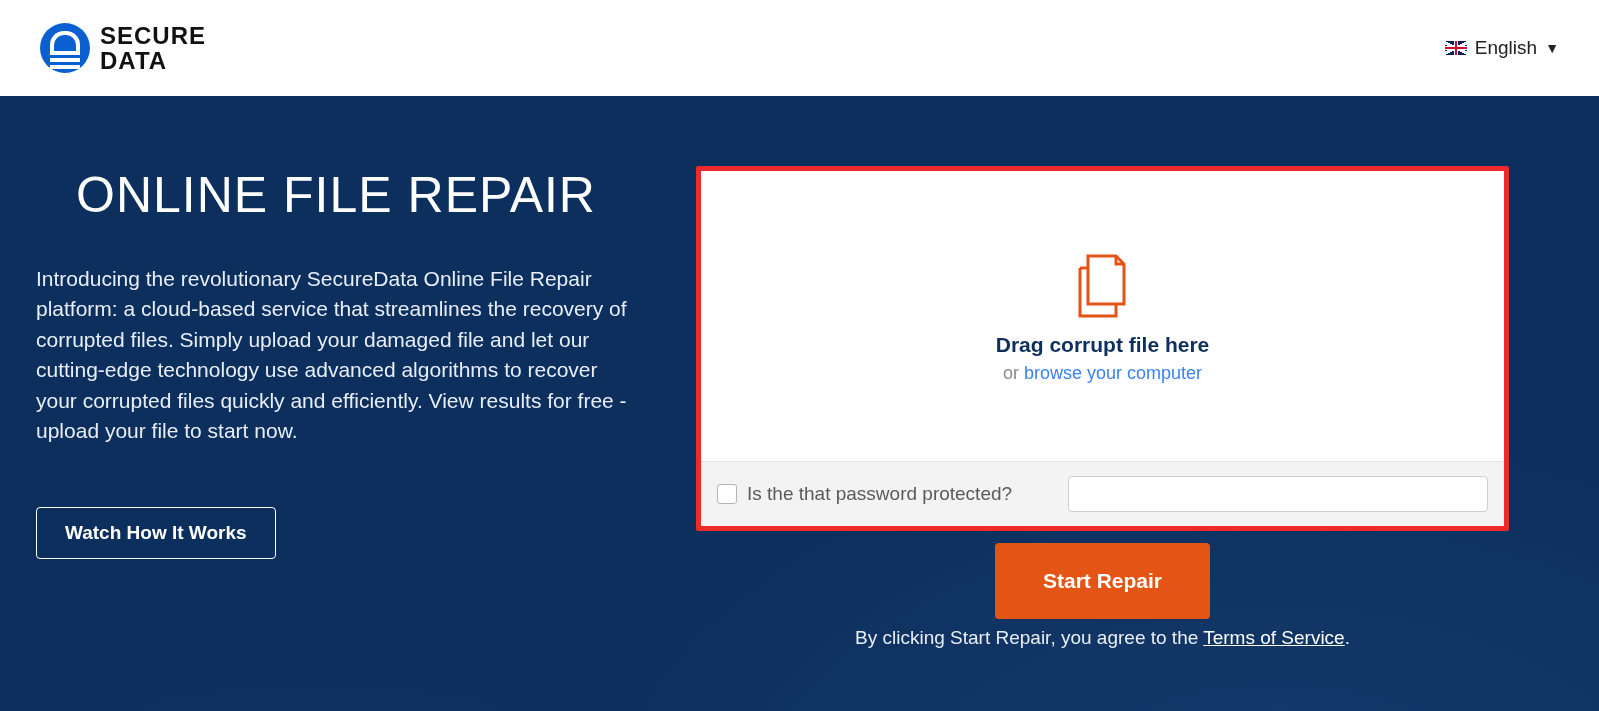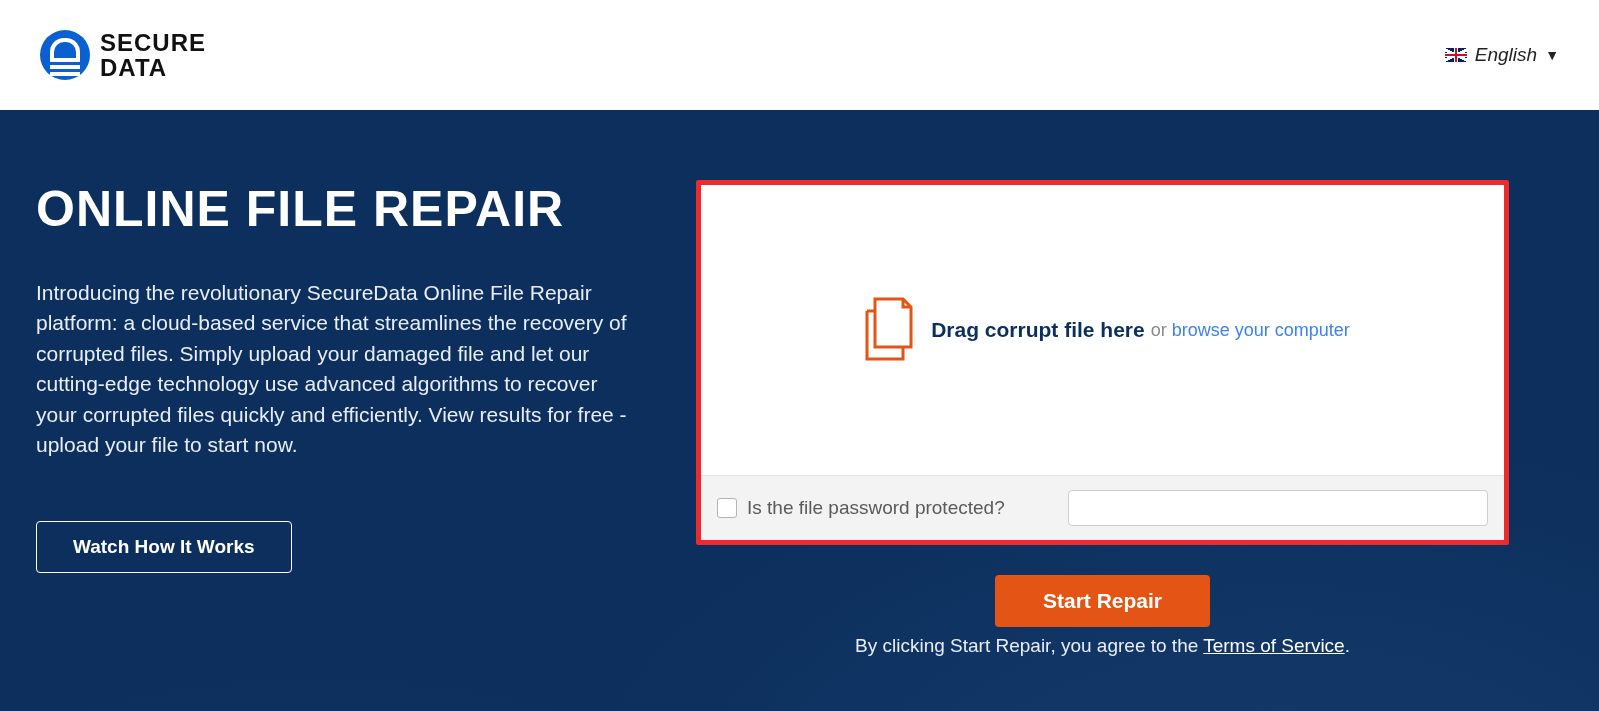--- a/index.html
+++ b/index.html
@@ -8,21 +8,21 @@
     padding: 0;
   }
   body {
     font-family: -apple-system, BlinkMacSystemFont, "Segoe UI", Arial, sans-serif;
     width: 1599px;
     height: 711px;
     overflow: hidden;
   }
   .header {
     background: #ffffff;
-    height: 110px;
+    height: 96px;
     display: flex;
     align-items: center;
     justify-content: space-between;
     padding: 0 40px;
   }
   .logo {
     display: flex;
     align-items: center;
     gap: 10px;
   }
@@ -62,21 +62,20 @@
     font-size: 24px;
     letter-spacing: 1px;
     line-height: 1.05;
     color: #111111;
   }
   .lang-selector {
     display: flex;
     align-items: center;
     gap: 8px;
     cursor: pointer;
-    font-style: italic;
     font-size: 19px;
     color: #222;
   }
   .flag-icon {
     width: 22px;
     height: 14px;
     background: linear-gradient(
       to bottom,
       #012169 0%, #012169 100%
     );
@@ -113,58 +112,59 @@
     display: flex;
     padding: 70px 90px 0 36px;
     gap: 60px;
   }
   .hero-left {
     flex: 0 0 600px;
     color: #ffffff;
   }
   .hero-title {
     font-size: 50px;
-    font-weight: 700;
+    font-weight: 400;
     letter-spacing: 1px;
     margin-bottom: 40px;
+    margin-left: 40px;
   }
   .hero-description {
     font-size: 21px;
     line-height: 1.45;
     color: #e8eef7;
     margin-bottom: 60px;
   }
   .watch-btn {
     display: inline-block;
     border: 1px solid #ffffff;
     background: transparent;
     color: #ffffff;
     font-size: 19px;
     font-weight: 600;
-    padding: 14px 36px;
+    padding: 14px 28px;
     border-radius: 4px;
     cursor: pointer;
   }
   .hero-right {
     flex: 1;
     display: flex;
     flex-direction: column;
     align-items: center;
   }
   .upload-panel {
     width: 100%;
     border: 5px solid #ee2a2a;
     background: #ffffff;
     border-radius: 2px;
     overflow: hidden;
   }
   .drop-zone {
     height: 290px;
     display: flex;
-    flex-direction: row;
+    flex-direction: column;
     align-items: center;
     justify-content: center;
     gap: 6px;
   }
   .file-icon svg {
     width: 70px;
     height: 75px;
   }
   .drop-text {
     font-size: 21px;
@@ -203,28 +203,28 @@
     margin-left: auto;
     width: 420px;
     height: 36px;
     border: 1px solid #cfcfcf;
     border-radius: 4px;
     background: #ffffff;
     padding: 0 10px;
     font-size: 16px;
   }
   .start-btn {
-    margin-top: 30px;
+    margin-top: 12px;
     background: #e45414;
     color: #ffffff;
     font-size: 21px;
     font-weight: 700;
     border: none;
     border-radius: 4px;
-    padding: 14px 48px;
+    padding: 26px 48px;
     cursor: pointer;
   }
   .terms-line {
     margin-top: 8px;
     color: #e8eef7;
     font-size: 19px;
     text-align: center;
   }
   .terms-link {
     color: #ffffff;
@@ -268,21 +268,21 @@
             <path d="M12 20 L20 20"></path>
           </svg>
         </div>
         <div class="drop-text">Drag corrupt file here</div>
         <div class="browse-line">
           <span>or </span><a class="browse-link">browse your computer</a>
         </div>
       </div>
       <div class="password-row">
         <div class="pw-checkbox"></div>
-        <span class="pw-label">Is the file password protected?</span>
+        <span class="pw-label">Is the that password protected?</span>
         <input class="pw-input" type="text" placeholder="" style="">
       </div>
     </div>
 
     <button class="start-btn">Start Repair</button>
 
     <div class="terms-line">
       <span>By clicking Start Repair, you agree to the </span><a class="terms-link">Terms of Service</a><span>.</span>
     </div>
   </div>

